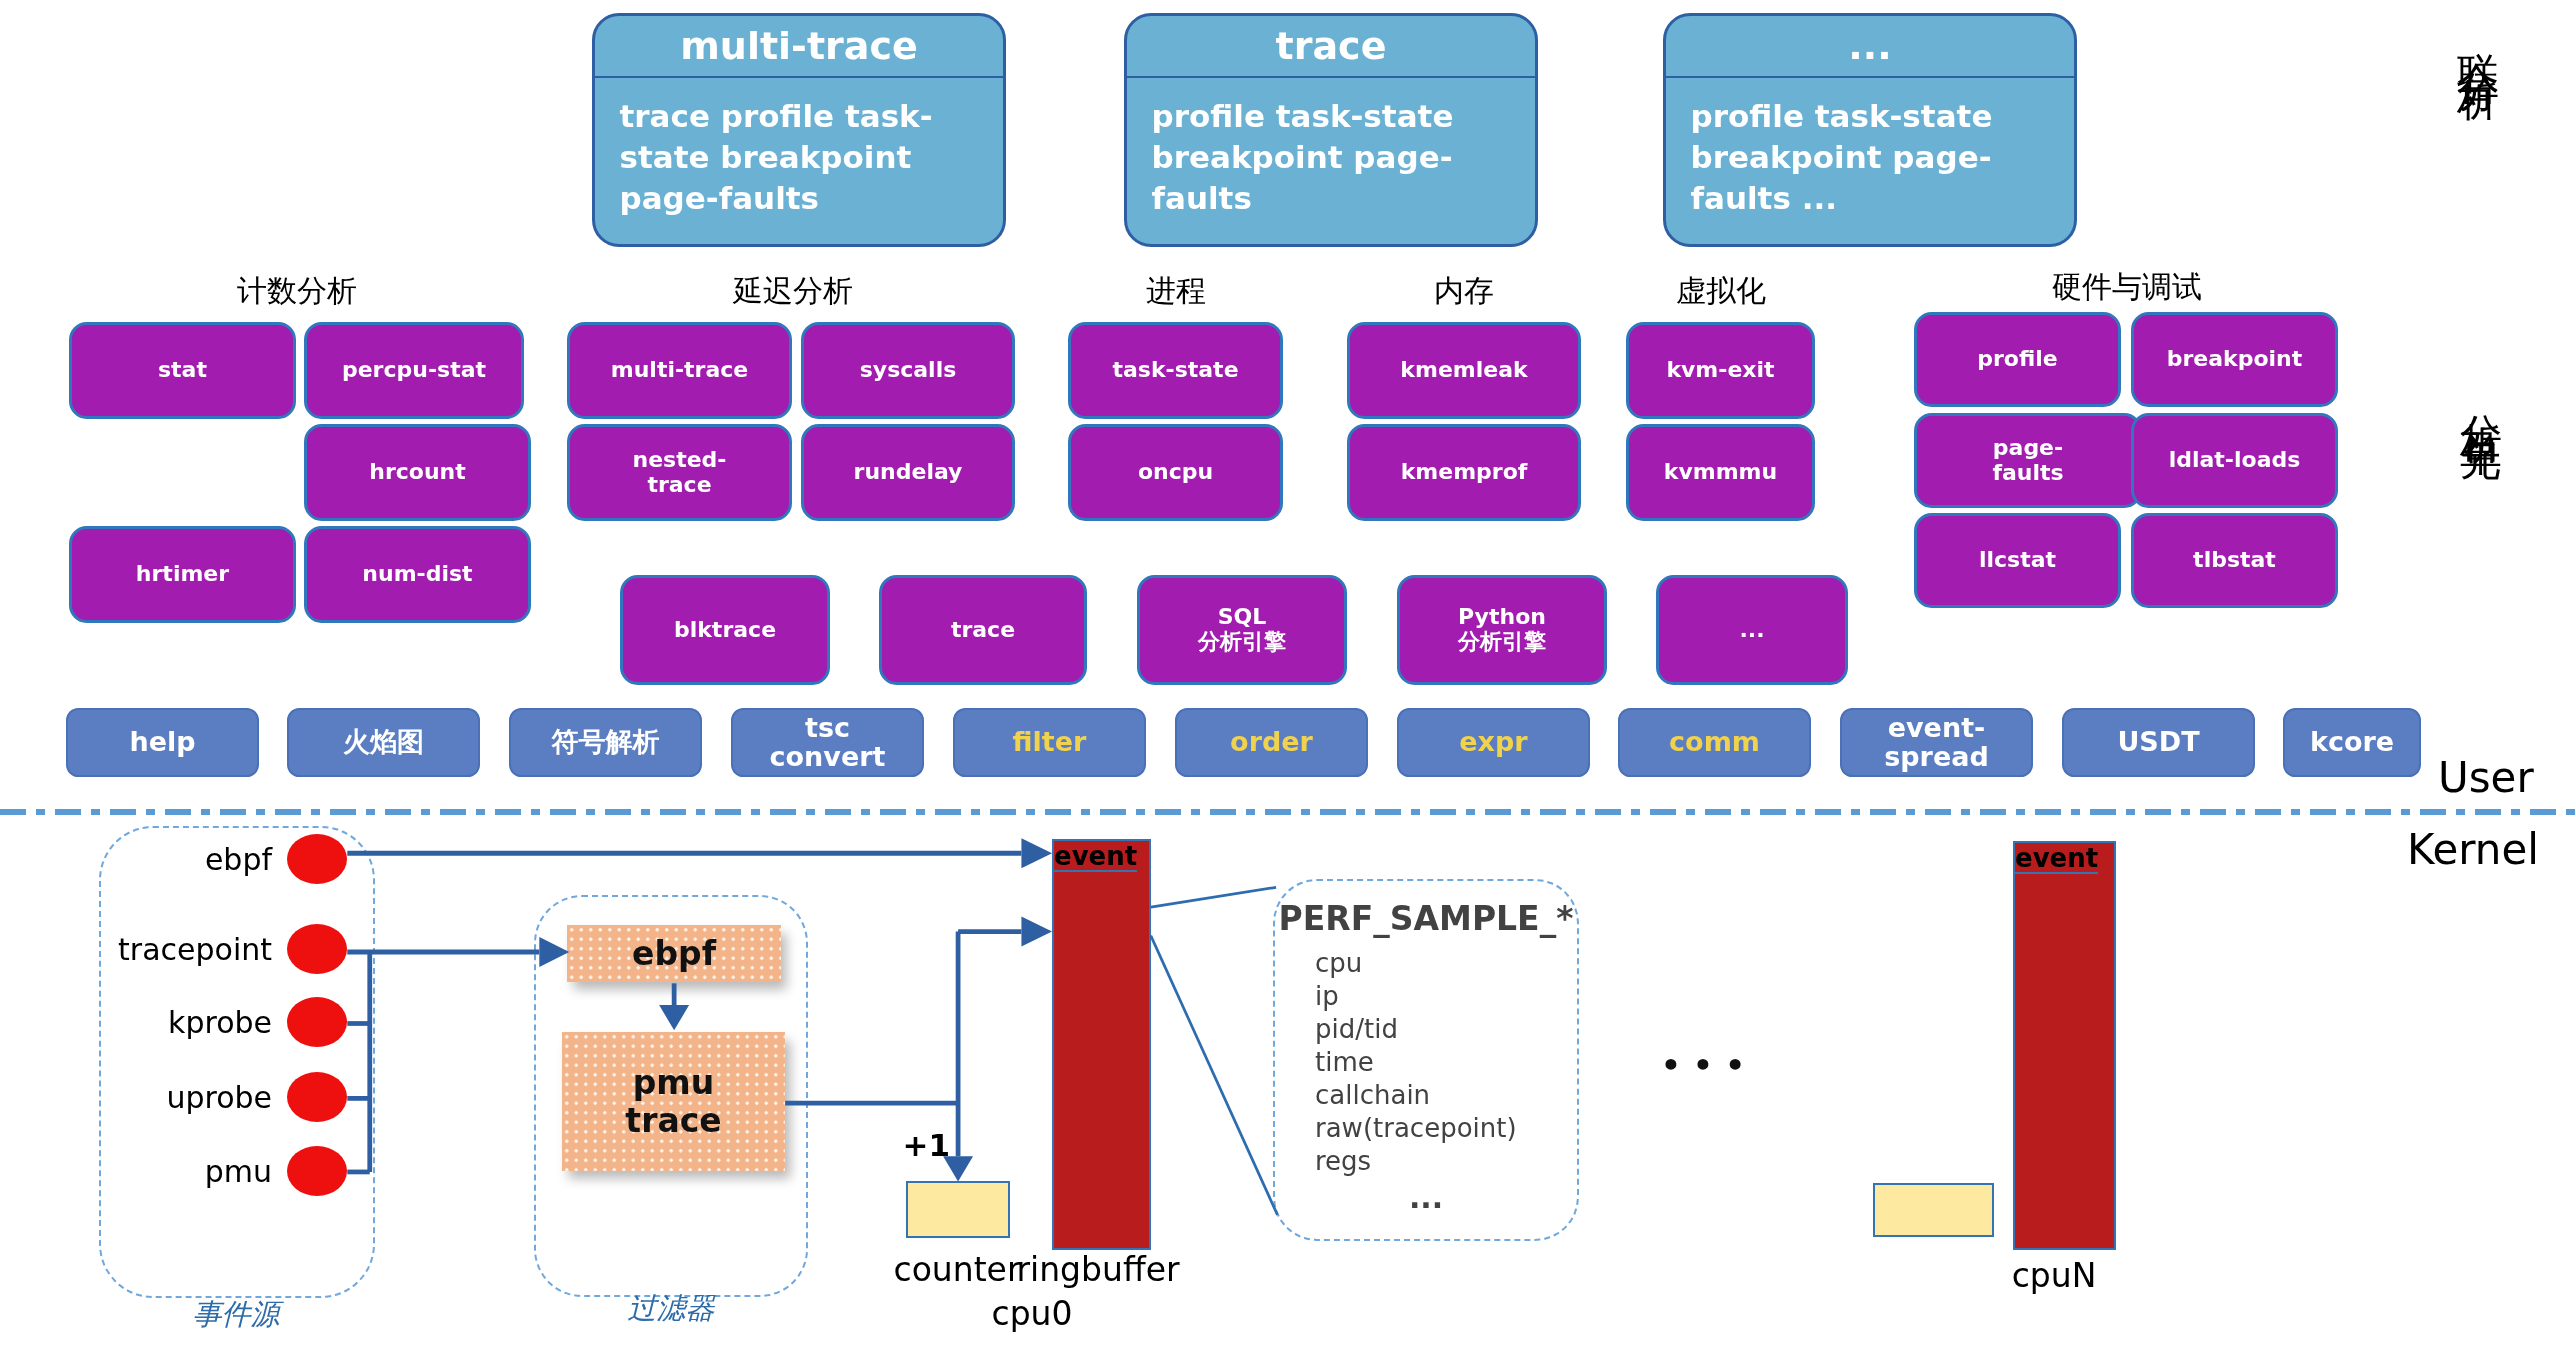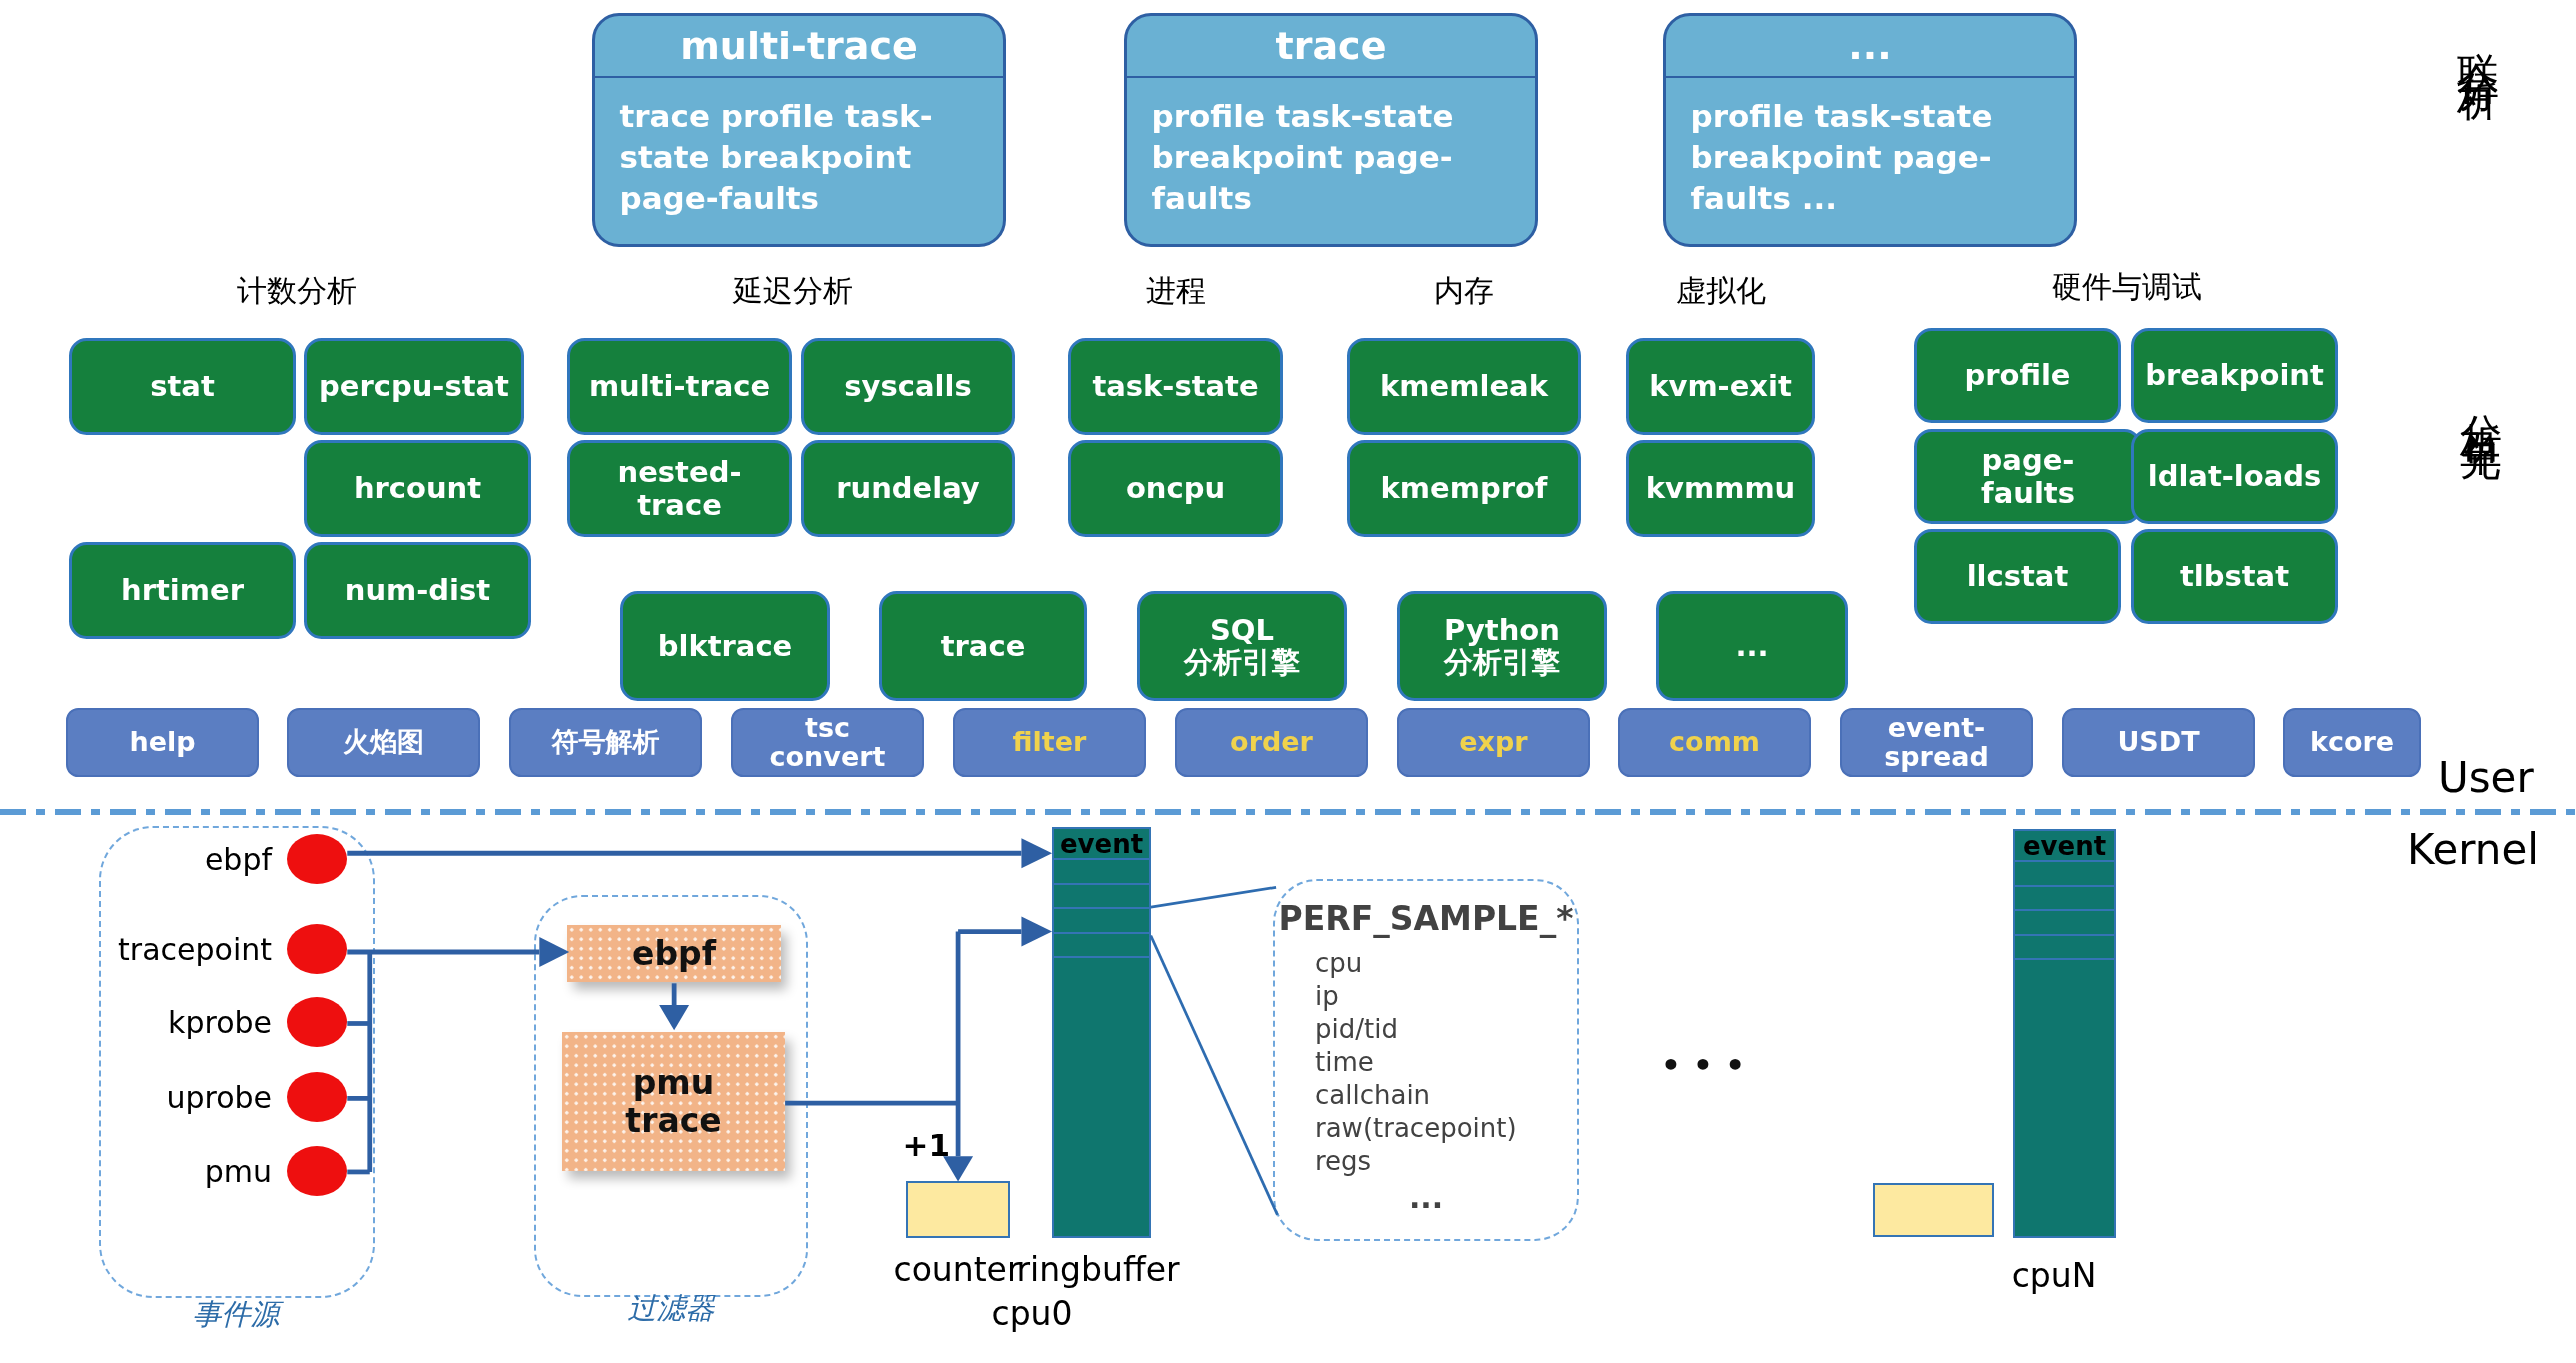--- a/index.html
+++ b/index.html
@@ -11,23 +11,23 @@
   .tbox{position:absolute;top:13px;width:414px;height:234px;background:#6ab1d3;
         border:3.4px solid #2e5fa3;border-radius:27px;overflow:hidden;box-sizing:border-box;}
   .tbox-title{height:60px;display:flex;align-items:center;justify-content:center;
         font-size:38px;font-weight:bold;color:#fff;border-bottom:2.7px solid #2e5fa3;}
   .tbox-body{padding:17.7px 24.5px;font-size:31px;font-weight:bold;color:#fff;line-height:1.32;}
 
   
   .glabel{position:absolute;transform:translateX(-50%);font-size:30px;color:#000;white-space:nowrap;}
 
   
-  .obox{position:absolute;background:#15803d;border:3.4px solid #3077bd;border-radius:17.7px;
-        color:#fff;font-weight:bold;font-size:29px;display:flex;align-items:center;justify-content:center;
-        text-align:center;white-space:pre-line;line-height:1.12;box-sizing:border-box;margin-top:16px;}
+  .obox{position:absolute;background:#a21caf;border:3.4px solid #3077bd;border-radius:17.7px;
+        color:#fff;font-weight:bold;font-size:22px;display:flex;align-items:center;justify-content:center;
+        text-align:center;white-space:pre-line;line-height:1.12;box-sizing:border-box;}
 
   
   .ubox{position:absolute;top:708px;width:193px;height:69px;background:#5b7ec2;border:2.7px solid #4a70b8;
         border-radius:12.3px;color:#fff;font-weight:bold;font-size:27px;display:flex;align-items:center;
         justify-content:center;text-align:center;white-space:pre-line;line-height:1.05;box-sizing:border-box;}
   .ubox.accent{color:#f0d24c;}
 
   .vlabel{position:absolute;writing-mode:vertical-rl;font-size:42px;color:#000;letter-spacing:9.5px;}
   .biglabel{position:absolute;font-size:42px;color:#000;white-space:nowrap;}
 
@@ -41,22 +41,22 @@
         line-height:41px;white-space:nowrap;}
   .dot{position:absolute;width:60px;height:50px;border-radius:50%;background:#ee0f0f;}
 
   .hatch{position:absolute;background-color:#f2b488;
         background-image:radial-gradient(rgba(255,255,255,.85) 1.4px, transparent 1.9px);
         background-size:9.5px 9.5px;color:#111;font-weight:bold;font-size:33px;display:flex;align-items:center;
         justify-content:center;text-align:center;white-space:pre-line;line-height:1.15;
         box-shadow:6.1px 7.5px 11px rgba(0,0,0,.28);}
 
   .ybox{position:absolute;background:#fde9a0;border:2.7px solid #3474b5;box-sizing:border-box;}
-  .col{position:absolute;background:#0f766e;border:2.7px solid #3474b5;box-sizing:border-box;
-       display:flex;flex-direction:column;}
+  .col{position:absolute;background:#b91c1c;border:2.7px solid #3474b5;box-sizing:border-box;
+       display:flex;flex-direction:row;margin-top:12px;}
   .col .cell{border-bottom:2px solid #3474b5;flex:0 0 auto;}
   .col .cell-event{height:29px;display:flex;align-items:center;justify-content:center;
        font-size:26px;font-weight:bold;color:#000;}
   .col .cell-s{height:22.5px;}
   .col .cell-big{flex:1 1 auto;border-bottom:none;}
 
   .ylabel{position:absolute;transform:translateX(-50%);font-size:33px;color:#000;white-space:nowrap;}
   .plus{position:absolute;font-size:31px;font-weight:bold;color:#000;}
 
   .perf{position:absolute;left:1273px;top:879px;width:306px;height:362px;border:2.7px dashed #70a7dc;

